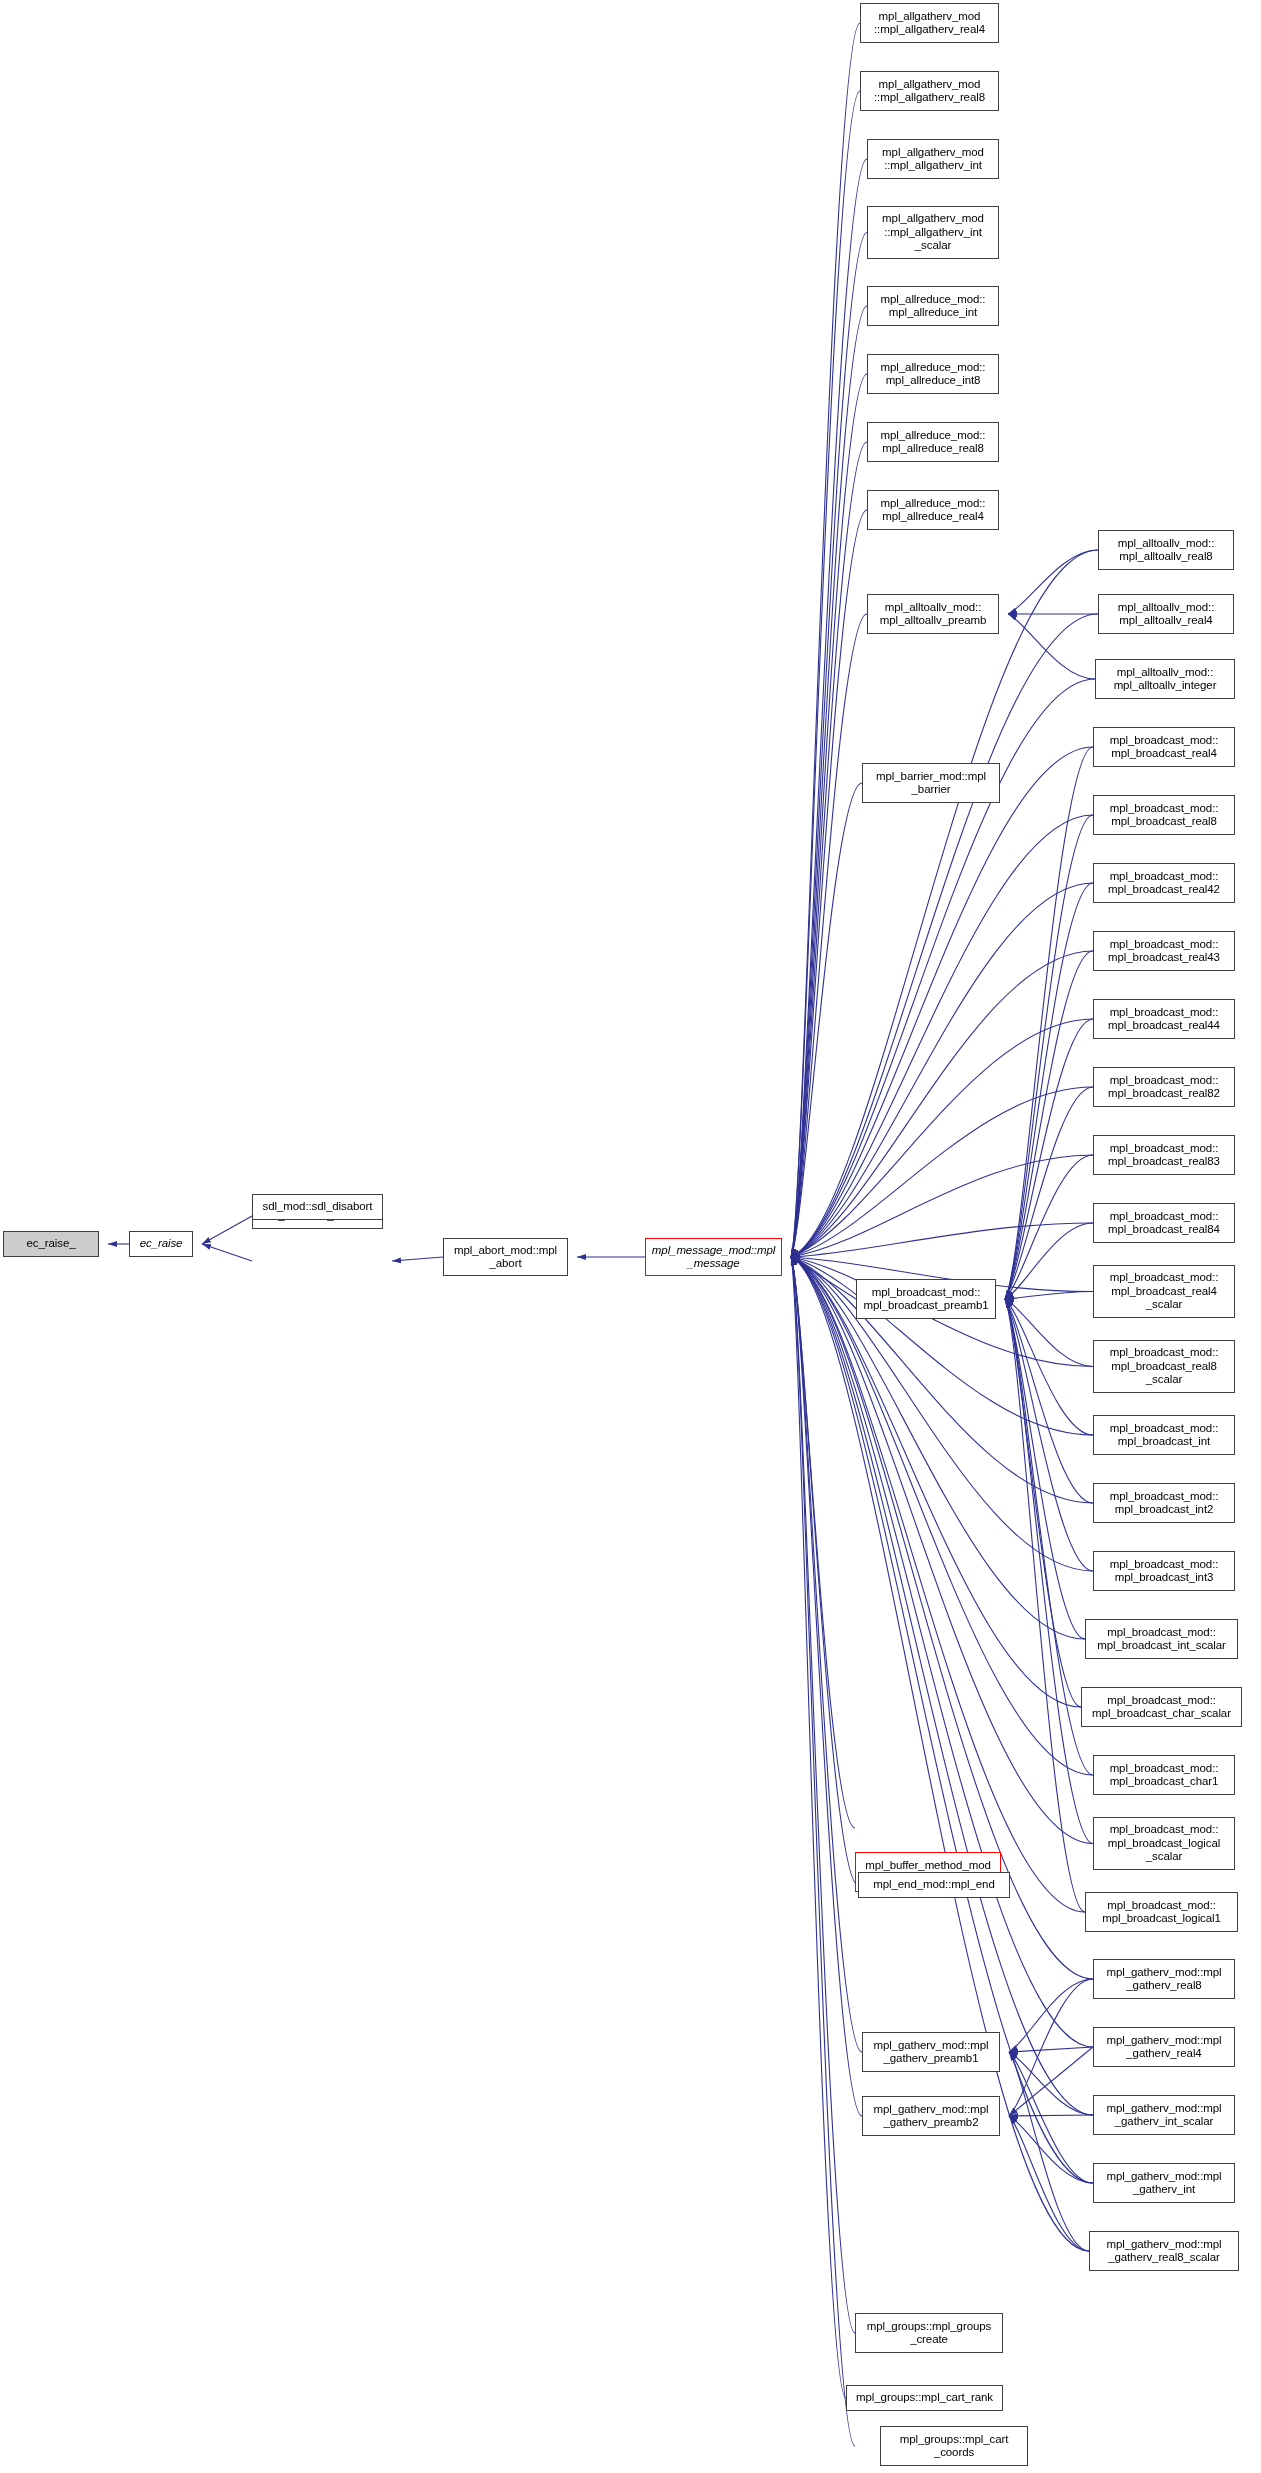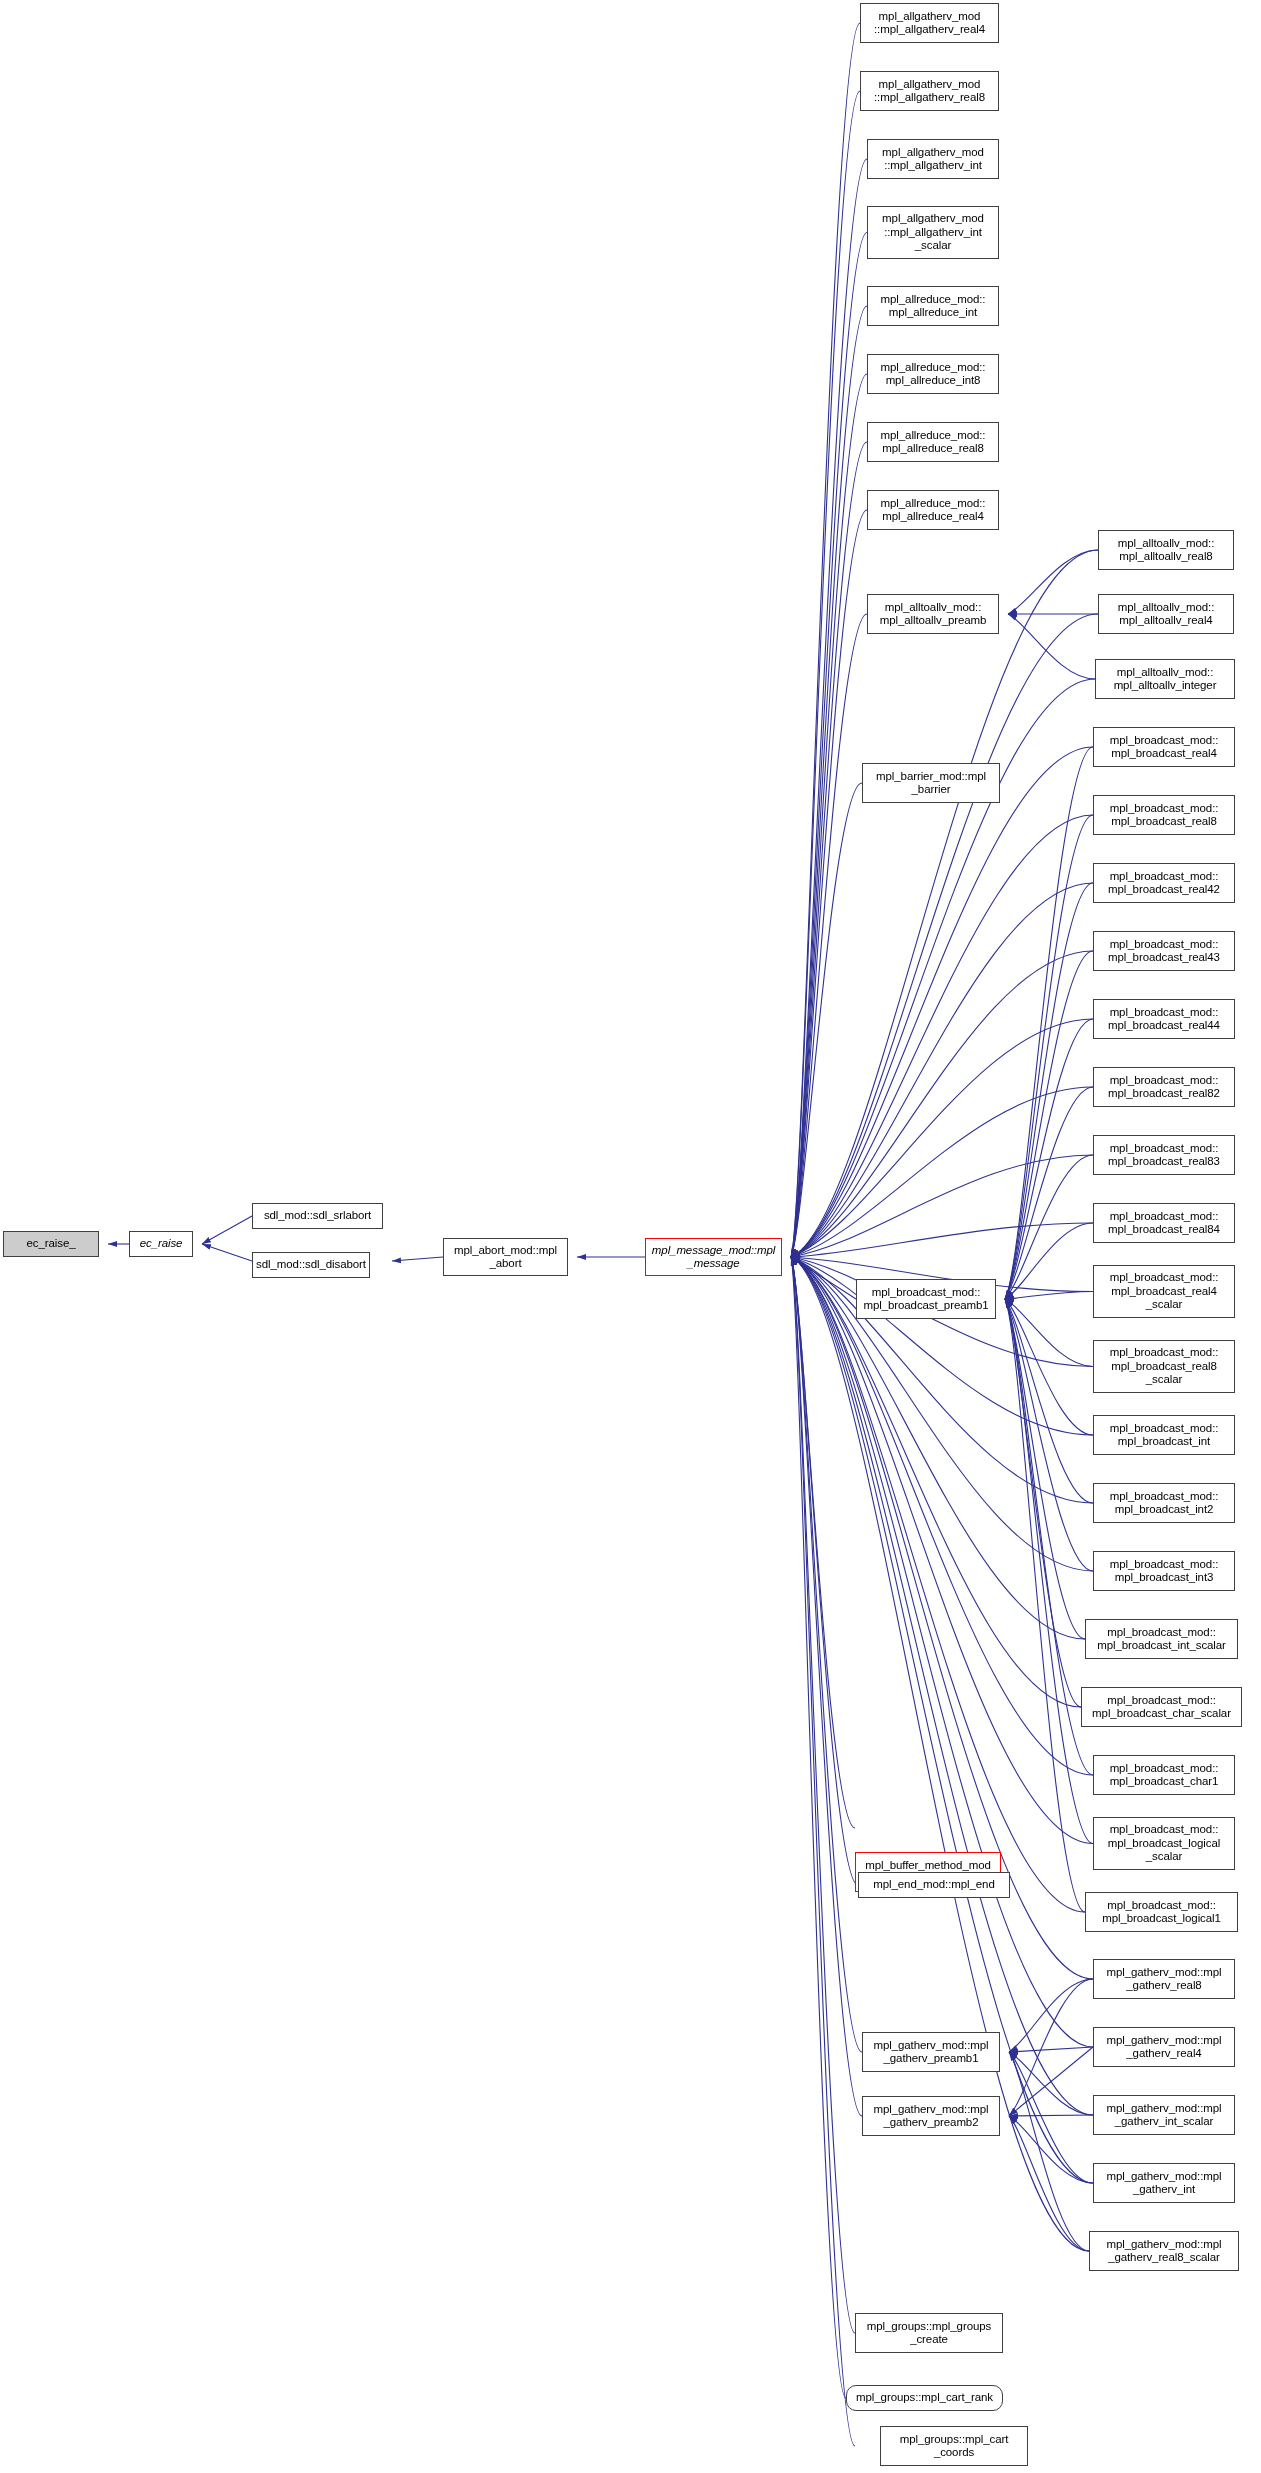--- a/index.html
+++ b/index.html
@@ -140,21 +140,21 @@
         <path d="M1089,2251 C972.34,2251 874.1,1291 791,1257" fill="none" stroke="#2e3192" stroke-width="1.1" marker-end="url(#ah)"></path>
         <path d="M855,2333 C827.26,2333 803.9,1291 791,1257" fill="none" stroke="#2e3192" stroke-width="1.1" marker-end="url(#ah)"></path>
         <path d="M846,2398 C821.68,2398 801.2,1291 791,1257" fill="none" stroke="#2e3192" stroke-width="1.1" marker-end="url(#ah)"></path>
         <path d="M855,2446 C827.26,2446 803.9,1291 791,1257" fill="none" stroke="#2e3192" stroke-width="1.1" marker-end="url(#ah)"></path>
       </g>
   </svg>
   <div id="node-layer">
       <div class="node root" style="left: 3px; top: 1231px; width: 96px; height: 26px;">ec_raise_</div>
       <div class="node" style="left: 129px; top: 1231px; width: 64px; height: 26px; font-style: italic;">ec_raise</div>
       <div class="node" style="left: 252px; top: 1203px; width: 131px; height: 26px; text-align: right;">sdl_mod::sdl_srlabort</div>
-      <div class="node" style="left: 252px; top: 1252px; width: 118px; height: 26px;">sdl_mod::sdl_disabort</div>
+      <div class="node" style="left: 252px; top: 1194px; width: 131px; height: 26px;">sdl_mod::sdl_disabort</div>
       <div class="node" style="left: 443px; top: 1238px; width: 125px; height: 38px;">mpl_abort_mod::mpl
 _abort</div>
       <div class="node highlight" style="left: 645px; top: 1238px; width: 137px; height: 38px; font-style: italic;">mpl_message_mod::mpl
 _message</div>
       <div class="node" style="left: 860px; top: 3px; width: 139px; height: 40px;">mpl_allgatherv_mod
 ::mpl_allgatherv_real4</div>
       <div class="node" style="left: 860px; top: 71px; width: 139px; height: 40px;">mpl_allgatherv_mod
 ::mpl_allgatherv_real8</div>
       <div class="node" style="left: 867px; top: 139px; width: 132px; height: 40px;">mpl_allgatherv_mod
 ::mpl_allgatherv_int</div>
@@ -232,17 +232,17 @@
       <div class="node" style="left: 1093px; top: 2027px; width: 142px; height: 40px;">mpl_gatherv_mod::mpl
 _gatherv_real4</div>
       <div class="node" style="left: 1093px; top: 2095px; width: 142px; height: 40px;">mpl_gatherv_mod::mpl
 _gatherv_int_scalar</div>
       <div class="node" style="left: 1093px; top: 2163px; width: 142px; height: 40px;">mpl_gatherv_mod::mpl
 _gatherv_int</div>
       <div class="node" style="left: 1089px; top: 2231px; width: 150px; height: 40px;">mpl_gatherv_mod::mpl
 _gatherv_real8_scalar</div>
       <div class="node" style="left: 855px; top: 2313px; width: 148px; height: 40px;">mpl_groups::mpl_groups
 _create</div>
-      <div class="node" style="left: 846px; top: 2385px; width: 157px; height: 26px; border-radius: 10px;">mpl_groups::mpl_cart_rank</div>
+      <div class="node" style="left: 846px; top: 2385px; width: 157px; height: 26px;">mpl_groups::mpl_cart_rank</div>
       <div class="node" style="left: 855px; top: 2426px; width: 148px; height: 40px; margin-left: 25px;">mpl_groups::mpl_cart
 _coords</div>
     </div>
 </div>
 
 </body></html>

